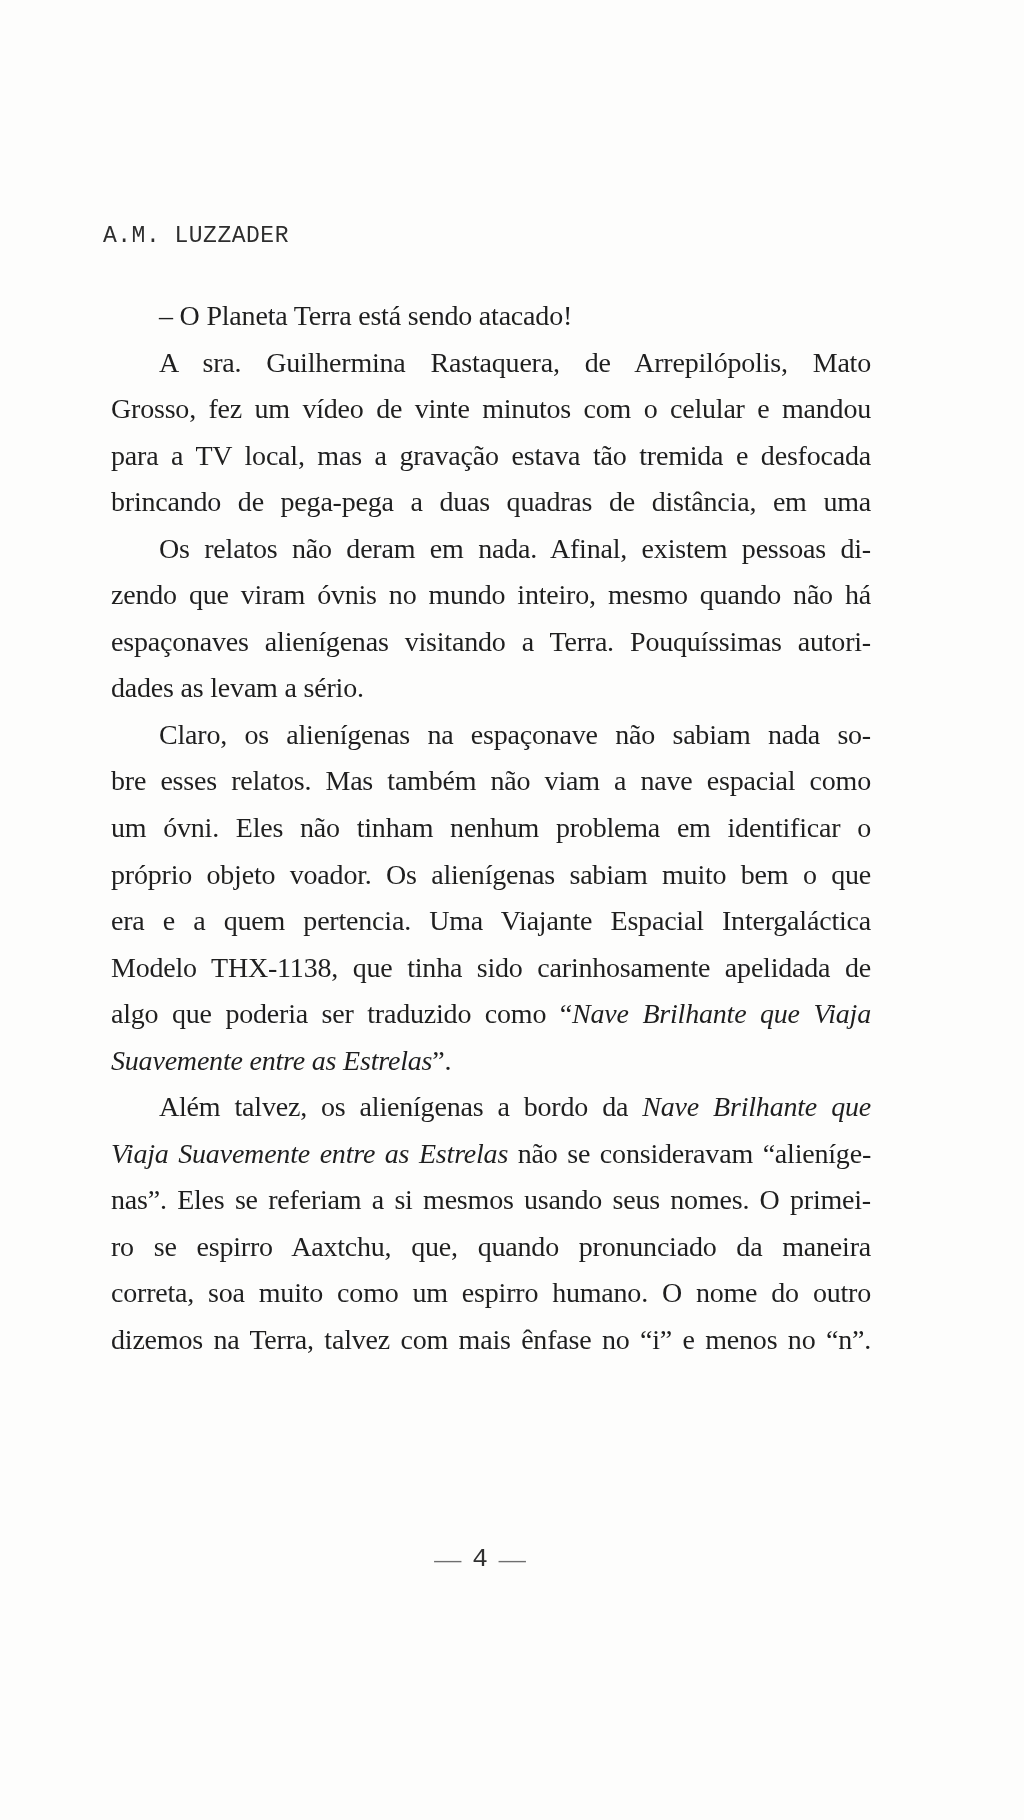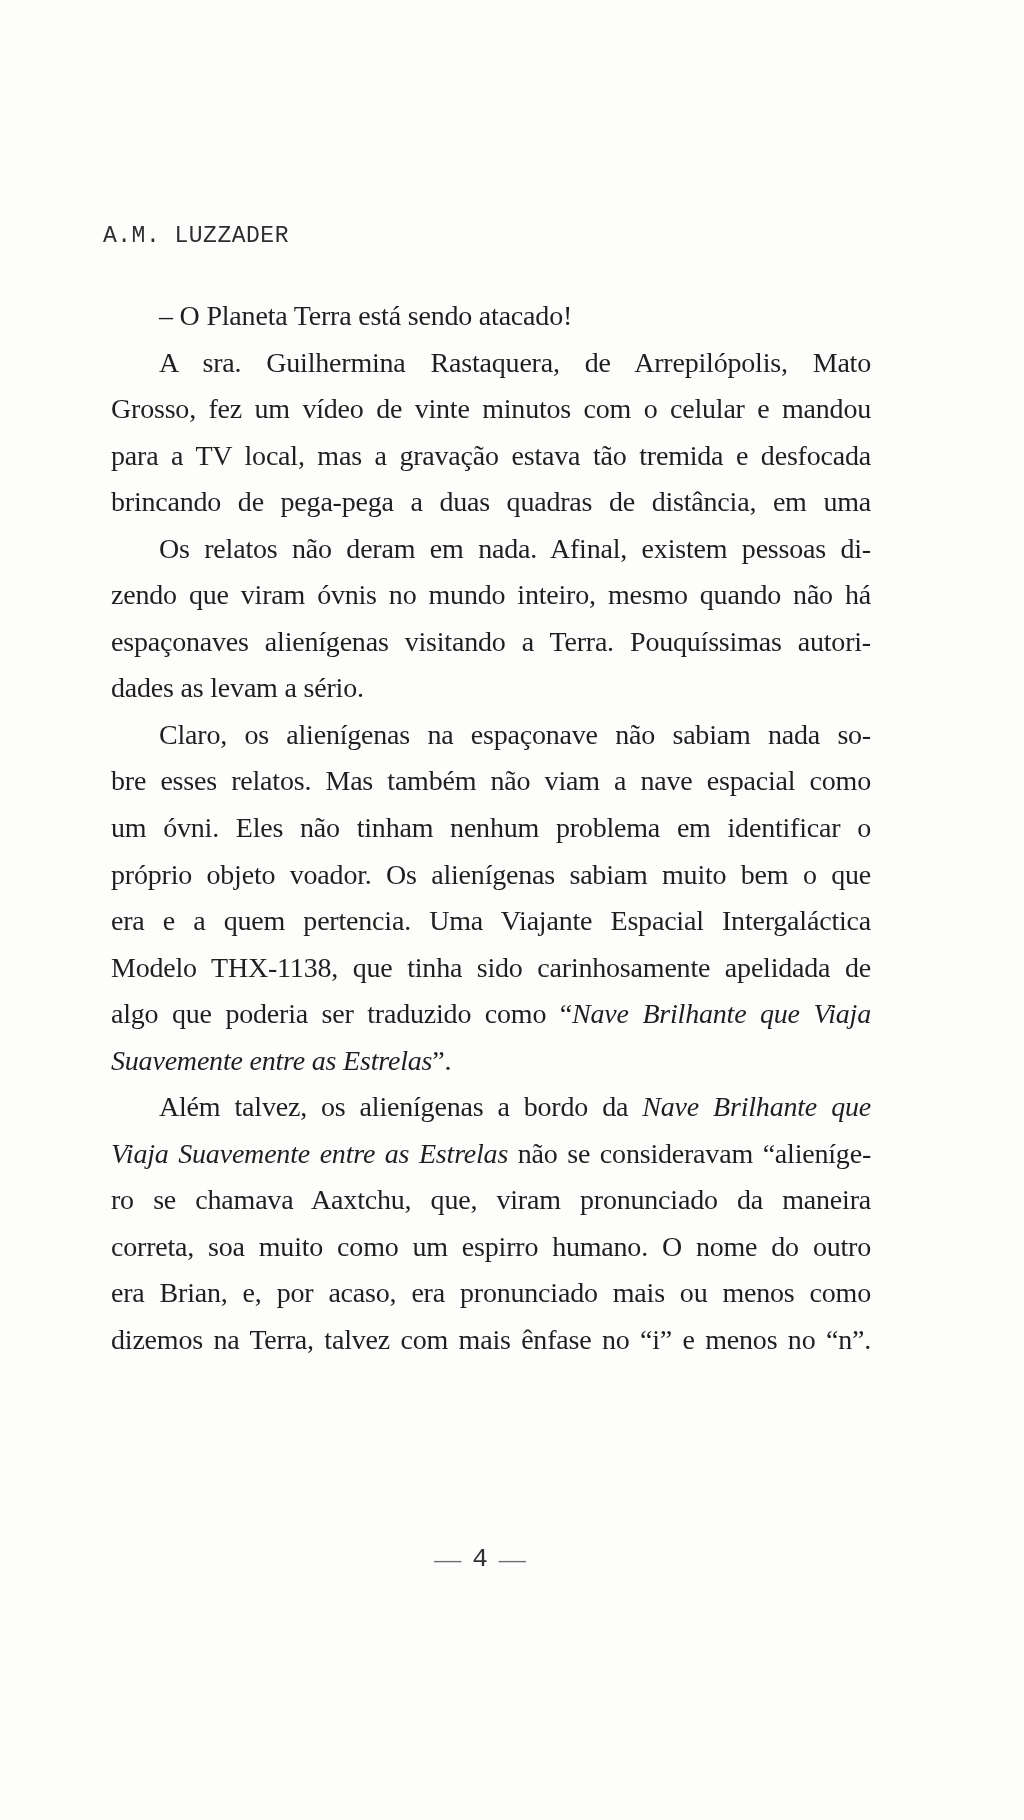--- a/index.html
+++ b/index.html
@@ -102,23 +102,23 @@
         <div class="line j"><span>um óvni. Eles não tinham nenhum problema em identificar o</span></div>
         <div class="line j"><span>próprio objeto voador. Os alienígenas sabiam muito bem o que</span></div>
         <div class="line j"><span>era e a quem pertencia. Uma Viajante Espacial Intergaláctica</span></div>
         <div class="line j"><span>Modelo THX-1138, que tinha sido carinhosamente apelidada de</span></div>
         <div class="line j"><span>algo que poderia ser traduzido como “</span><span class="it">Nave Brilhante que Viaja</span></div>
         <div class="line l"><span class="it">Suavemente entre as Estrelas</span><span>”.</span></div>
       </div>
       <div class="para">
         <div class="line j ind"><span>Além talvez, os alienígenas a bordo da </span><span class="it">Nave Brilhante que</span></div>
         <div class="line j"><span class="it">Viaja Suavemente entre as Estrelas</span><span> não se consideravam “alieníge-</span></div>
-        <div class="line j"><span>ro se chamava Aaxtchu, que, viram pronunciado da maneira</span></div>
+        <div class="line j"><span>nas”. Eles se referiam a si mesmos usando seus nomes. O primei-</span></div>
+        <div class="line j"><span>ro se espirro Aaxtchu, que, quando pronunciado da maneira</span></div>
         <div class="line j"><span>correta, soa muito como um espirro humano. O nome do outro</span></div>
-        <div class="line j"><span>era Brian, e, por acaso, era pronunciado mais ou menos como</span></div>
         <div class="line j"><span>dizemos na Terra, talvez com mais ênfase no “i” e menos no “n”.</span></div>
       </div>
     </div>
 
   <div class="folio">
     <span class="dash">—</span>
     <span class="num">4</span>
     <span class="dash">—</span>
   </div>
 

